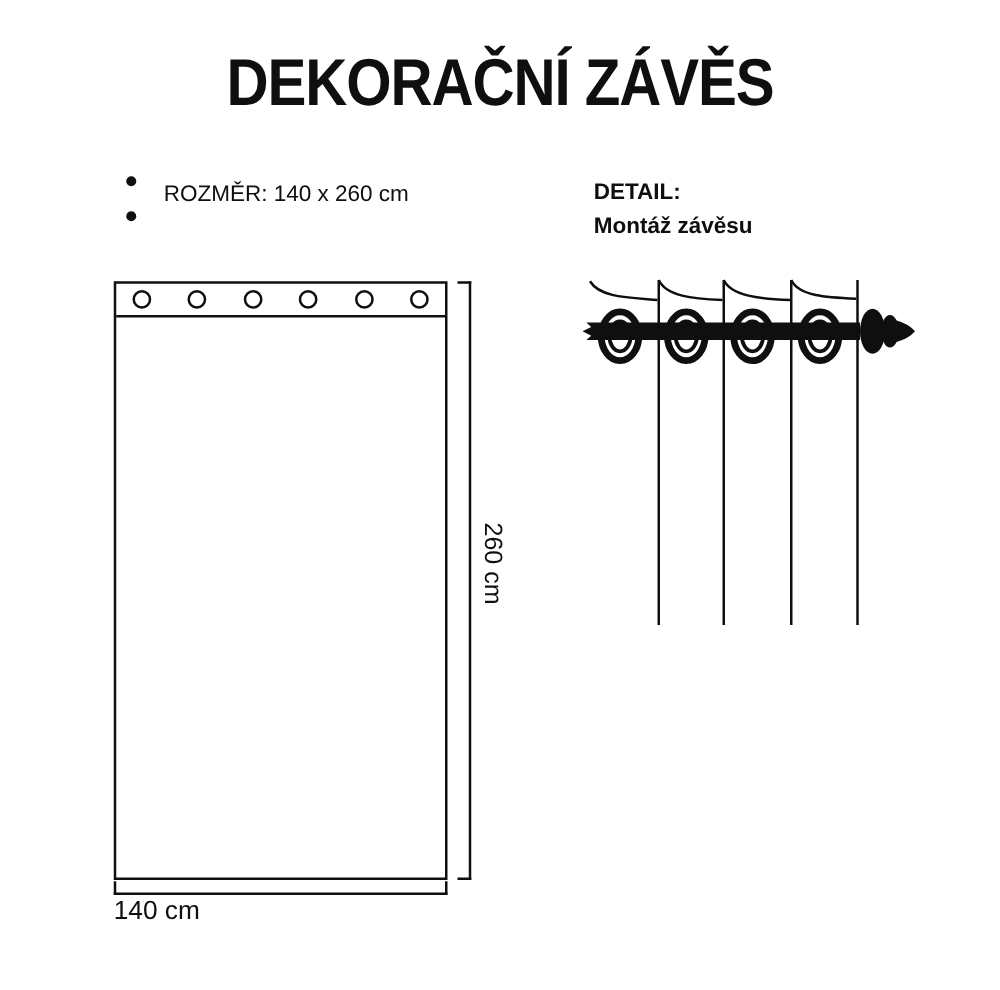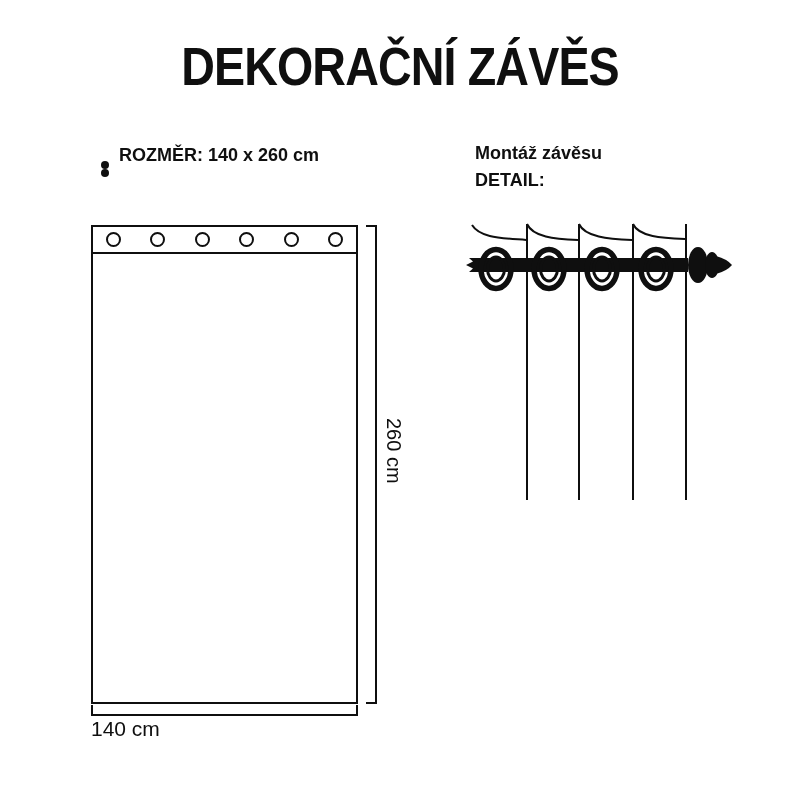--- a/index.html
+++ b/index.html
@@ -32,24 +32,24 @@
 
   
   .specs {
     position: absolute;
     left: 101px;
     top: 141px;
     list-style: none;
   }
   .specs li {
     display: flex;
-    align-items: flex-end;
-    gap: 10px;
+    align-items: flex-start;
+    gap: 22px;
     font-size: 18px;
-    font-weight: 700;
+    font-weight: 400;
     line-height: 28px;
     white-space: nowrap;
   }
   .bullet {
     display: inline-block;
     width: 8px;
     height: 8px;
     border-radius: 50%;
     background: #0f0f0f;
     flex: 0 0 auto;
@@ -154,22 +154,22 @@
     <li>
       <span class="bullet"></span>
       <span>ROZMĚR: 140 x 260 cm</span>
     </li>
     <li>
       <span class="bullet"></span>
     </li>
   </ul>
 
   <div class="detail-head">
+    <div>DETAIL:</div>
     <div>Montáž závěsu</div>
-    <div>DETAIL:</div>
   </div>
 
   <div class="curtain-rect">
     <div class="grommet-row">
         <span class="grommet"></span>
         <span class="grommet"></span>
         <span class="grommet"></span>
         <span class="grommet"></span>
         <span class="grommet"></span>
         <span class="grommet"></span>

